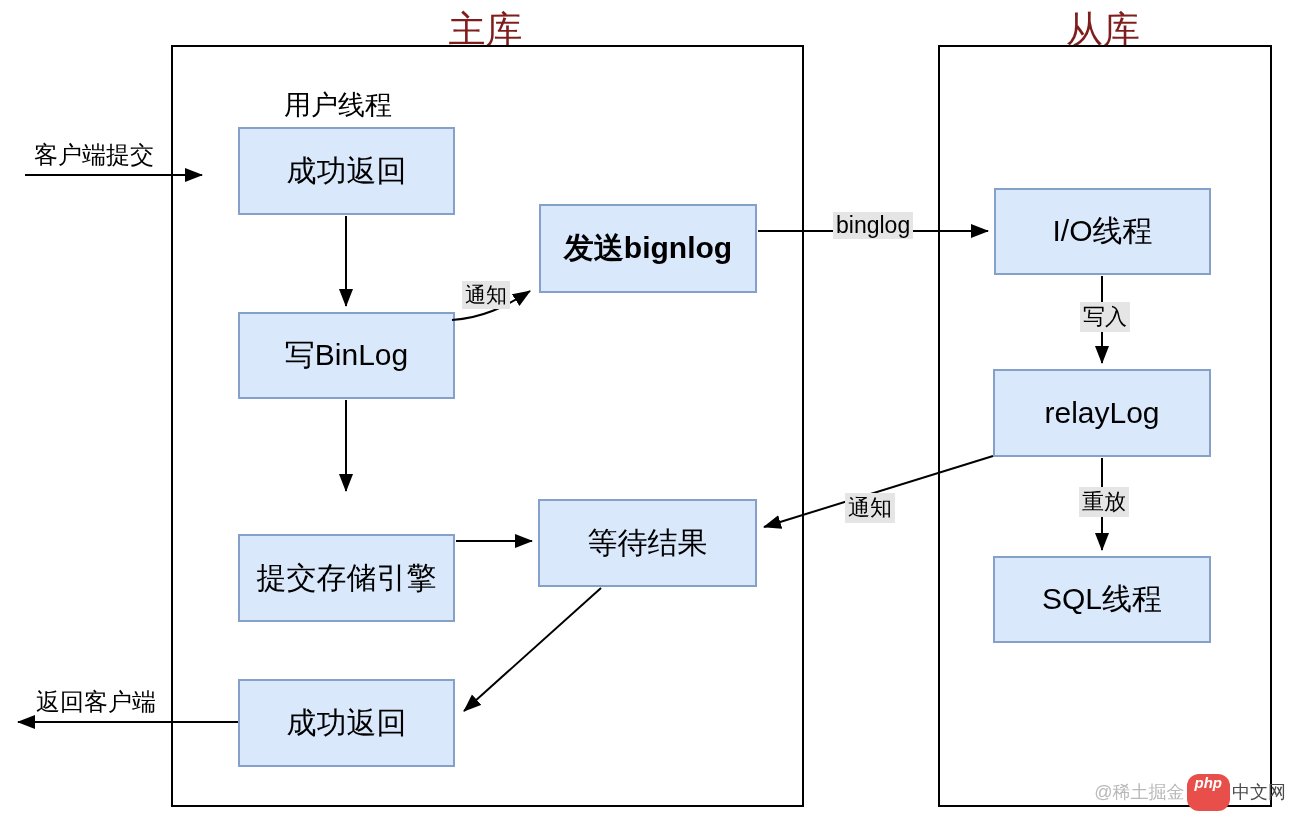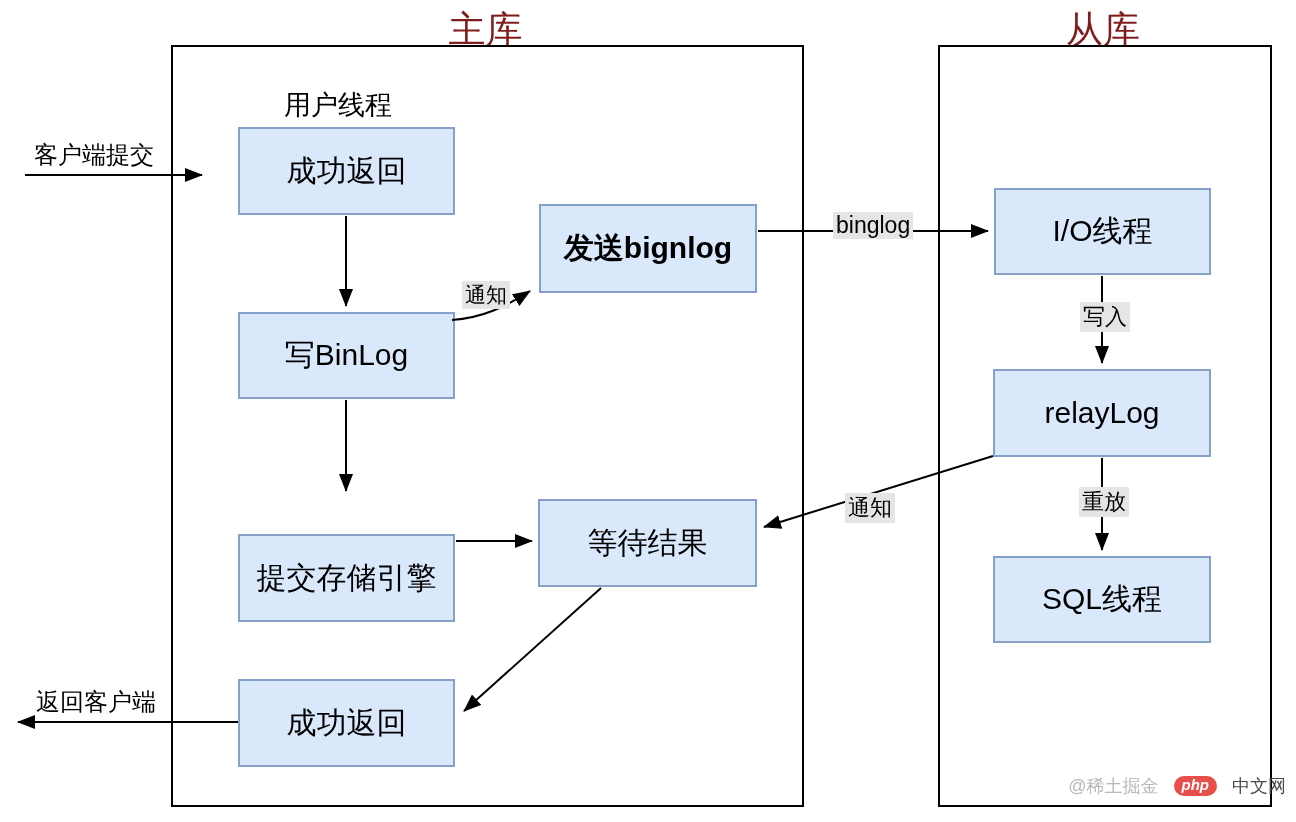--- a/index.html
+++ b/index.html
@@ -46,33 +46,33 @@
     background:#e5e5e5;
     padding:0 3px;
     white-space:nowrap;
   }
   svg#edges{position:absolute;left:0;top:0;z-index:2;pointer-events:none;}
   .node,.container-box{z-index:1;}
   .free-label,.line-label{z-index:3;}
   #watermark{
     position:absolute;
     right:10px;top:774px;
-    display:flex;align-items:center;gap:15px;
+    display:flex;align-items:center;gap:2px;
     font-size:18px;
     z-index:4;
   }
   #watermark .wm-prefix{color:#b9b9b9;}
   #watermark .wm-badge{
     background:#e84f4b;
     color:#fff;
     font-style:italic;
     font-weight:bold;
     font-size:15px;
     border-radius:12px;
-    padding:1px 8px 2px 8px;
+    padding:1px 8px 19px 8px;
     line-height:1.1;
   }
   #watermark .wm-suffix{color:#4a4a4a;}
 </style>
 </head>
 <body>
 
 <div id="canvas">
 
   <div class="container-box" style="left:171px;top:45px;width:629px;height:758px;"></div>

